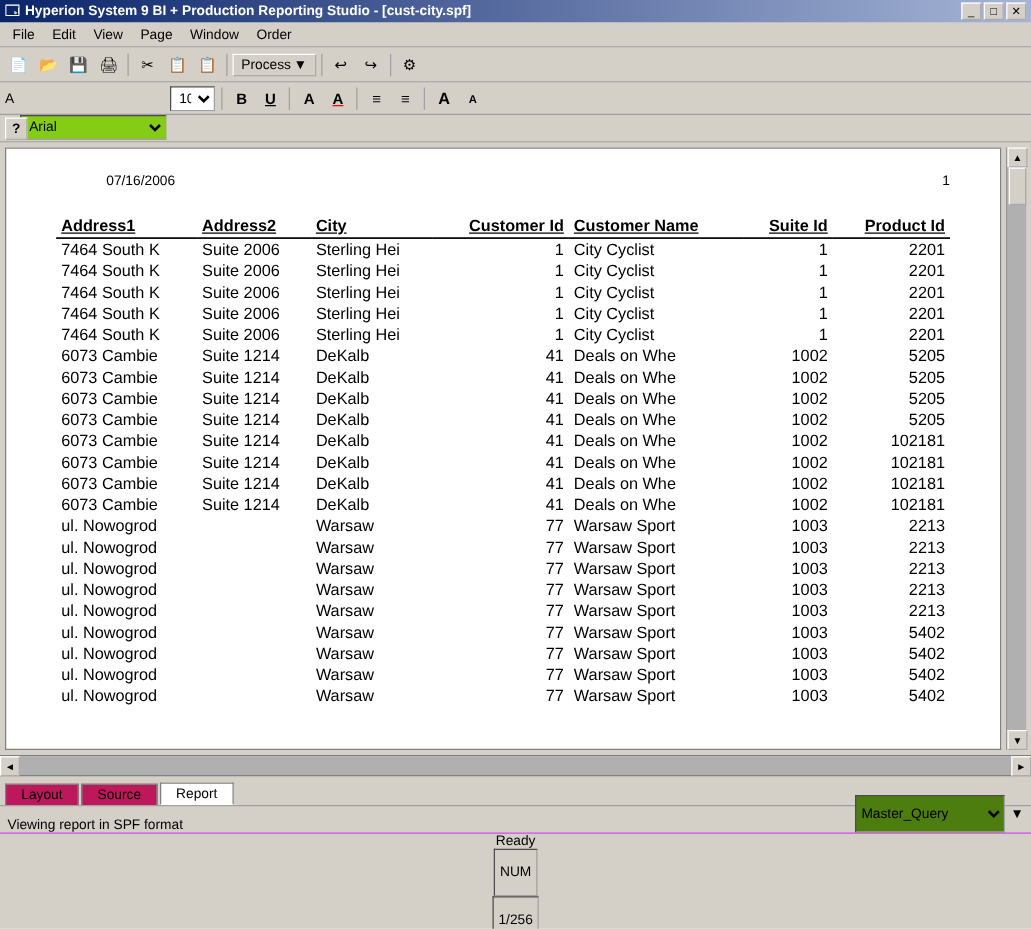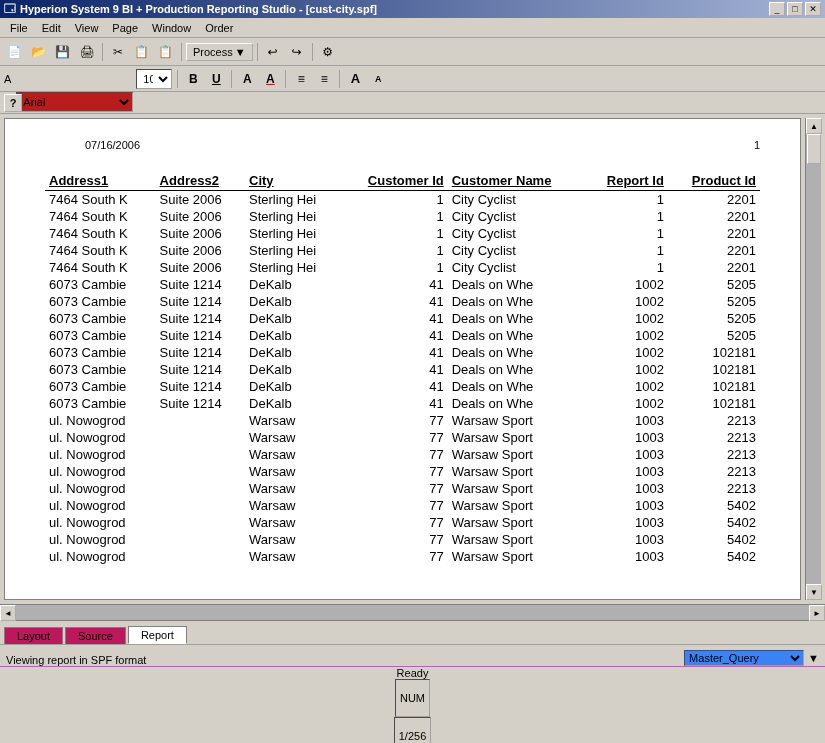--- a/index.html
+++ b/index.html
@@ -80,21 +80,21 @@
       border-bottom: 1px solid #a0a0a0;
       height: 26px;
       display: flex;
       align-items: center;
       padding: 2px 4px;
       gap: 3px;
     }
     .font-select {
       width: 117px; height: 20px;
       border: 1px inset #a0a0a0;
-      background: #b91c1c;
+      background: #84cc16;
       font-size: 11px;
       padding: 0 2px;
       margin-top: 47px;
     }
     .size-select {
       width: 36px; height: 20px;
       border: 1px inset #a0a0a0;
       background: white;
       font-size: 11px;
       padding: 0 2px;
@@ -203,23 +203,23 @@
       cursor: pointer;
       font-size: 11px;
       margin-right: 2px;
     }
     .tab.active {
       background: white;
       font-weight: normal;
       border-bottom: 1px solid white;
     }
     .query-select {
-      width: 120px; height: 16px;
+      width: 120px; height: 30px;
       border: 1px inset #a0a0a0;
-      background: #3b82f6;
+      background: #4d7c0f;
       font-size: 11px;
     }
     .status-sep {
       width: 1px; height: 14px;
       background: #808080;
     }
     .status-box {
       border: 1px inset #a0a0a0;
       padding: 12px 4px;
       background: #d4d0c8;
@@ -326,21 +326,21 @@
         <span>1</span>
       </div>
       <table class="report-table">
         <thead>
           <tr>
             <th>Address1</th>
             <th>Address2</th>
             <th>City</th>
             <th class="right">Customer Id</th>
             <th>Customer Name</th>
-            <th class="right">Report Id</th>
+            <th class="right">Suite Id</th>
             <th class="right">Product Id</th>
           </tr>
         </thead>
         <tbody id="table-body">
         <tr>
               <td>7464 South K</td>
               <td>Suite 2006</td>
               <td>Sterling Hei</td>
               <td class="right">1</td>
               <td>City Cyclist</td>

